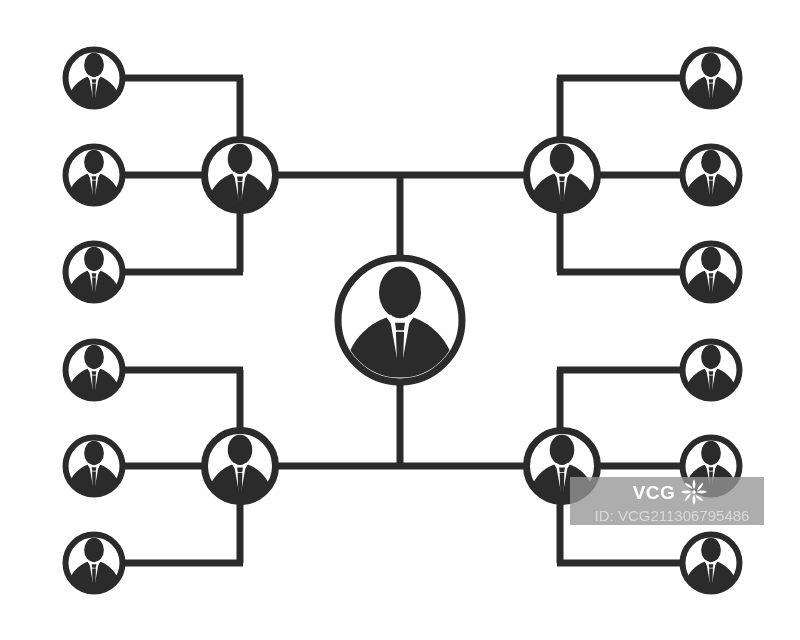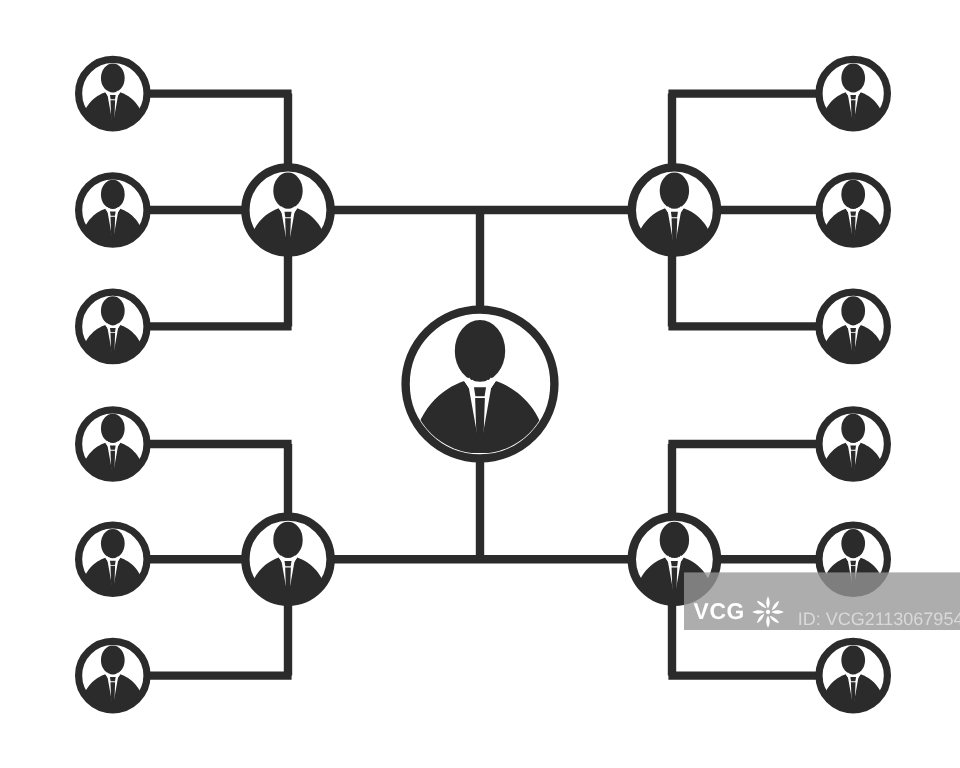--- a/index.html
+++ b/index.html
@@ -24,26 +24,27 @@
     top: 0;
     width: 800px;
     height: 640px;
     display: block;
   }
   
   #watermark {
     position: absolute;
     left: 570px;
     top: 477px;
-    width: 230px;
+    width: 194px;
     height: 48px;
     background: rgba(150,150,150,0.78);
     display: flex;
-    align-items: flex-end;
+    align-items: center;
     overflow: hidden;
+    flex-direction: column;
   }
   #wm-logo {
     display: flex;
     align-items: center;
     margin-left: 8px;
     flex: 0 0 auto;
   }
   #wm-wordmark {
     color: #ffffff;
     font-family: "Liberation Sans", sans-serif;

